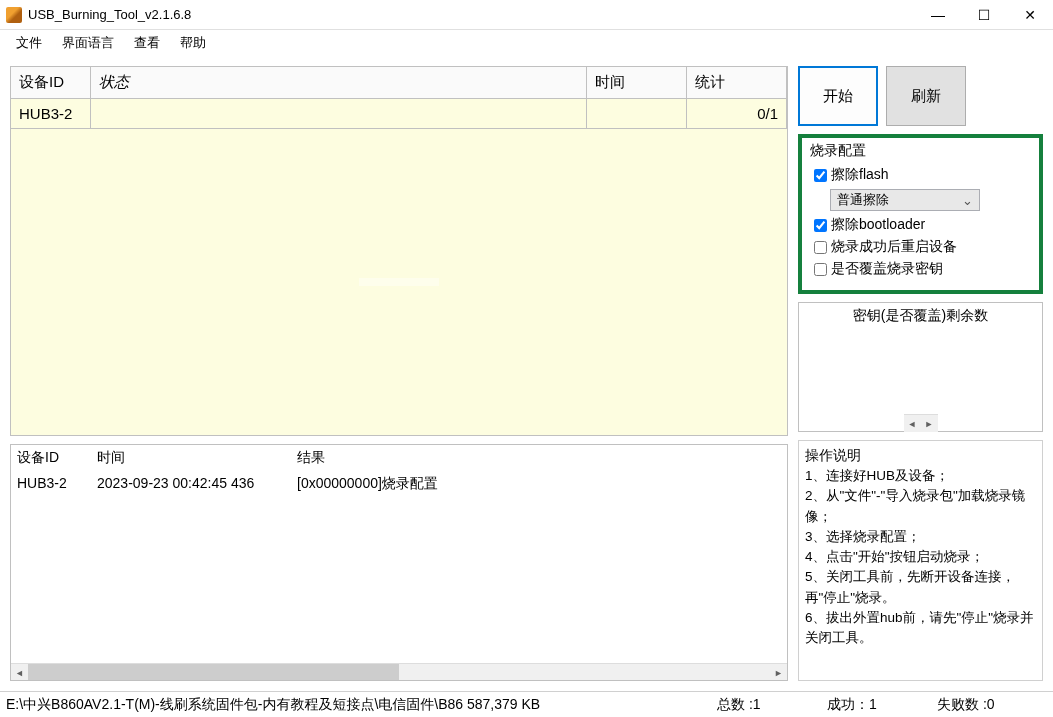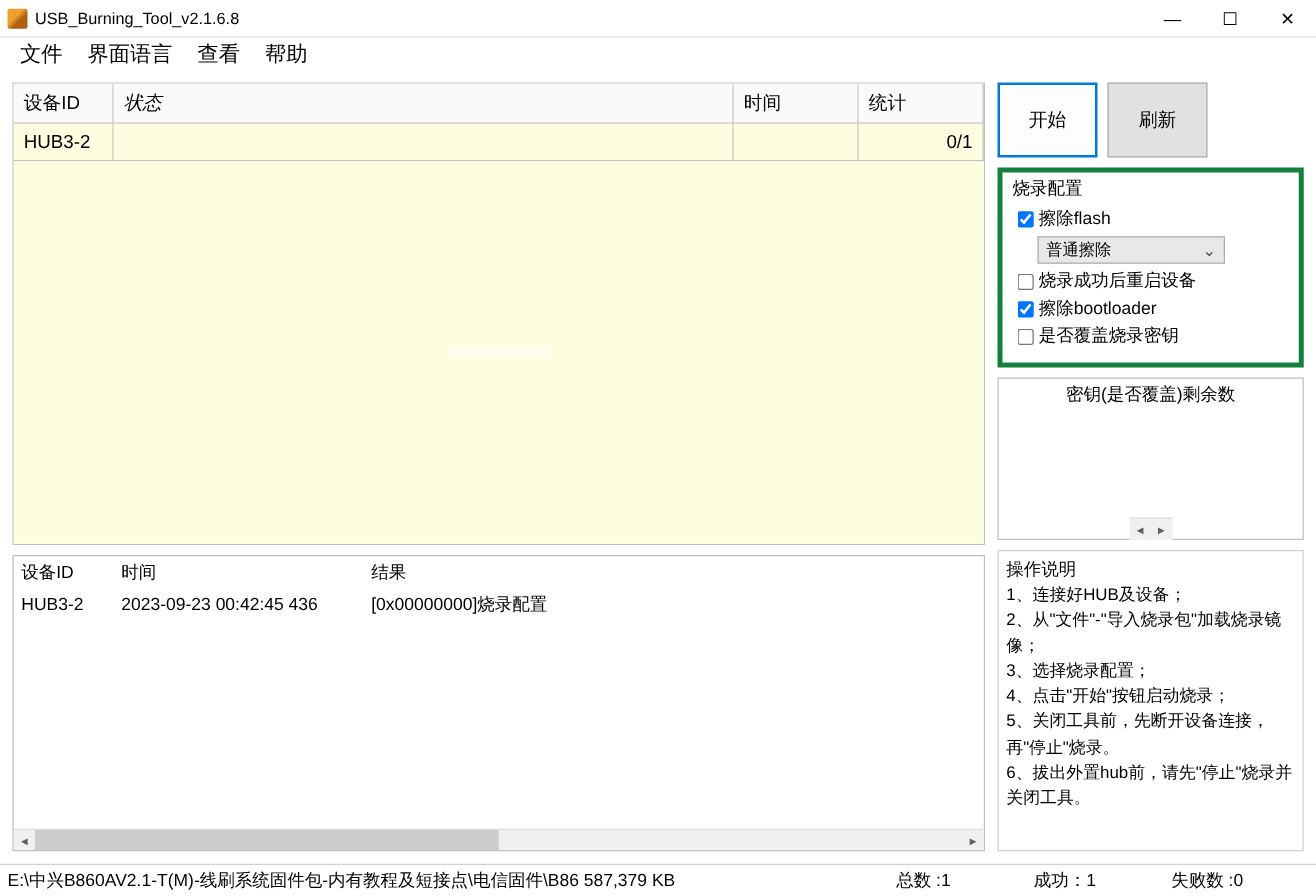--- a/index.html
+++ b/index.html
@@ -35,21 +35,21 @@
       display: flex; align-items: center; justify-content: center;
       font-size: 14px; color: #000;
     }
     
     
     .menubar {
       height: 26px;
       display: flex;
       align-items: center;
       padding: 0 6px;
-      font-size: 17px;
+      font-size: 13px;
     }
     .menubar .menuitem { padding: 3px 10px; cursor: pointer; }
     
     
     .main {
       flex: 1;
       display: flex;
       padding: 10px;
       gap: 10px;
       min-height: 0;
@@ -310,26 +310,26 @@
     <div class="groupbox">
       <div class="gb-title">烧录配置</div>
       <div class="cb-row">
         <input type="checkbox" checked="" style="">
         <span>擦除flash</span>
       </div>
       <div class="dropdown">
         <span>普通擦除</span>
       </div>
       <div class="cb-row">
+        <input type="checkbox" checked="" style="">
+        <span>擦除bootloader</span>
+      </div>
+      <div class="cb-row">
         <input type="checkbox" style="">
         <span>烧录成功后重启设备</span>
-      </div>
-      <div class="cb-row">
-        <input type="checkbox" checked="" style="">
-        <span>擦除bootloader</span>
       </div>
       <div class="cb-row">
         <input type="checkbox" style="">
         <span>是否覆盖烧录密钥</span>
       </div>
     </div>
 
     <div class="keys-box">
       <div class="kb-header">
         <div class="kh1">密钥(是否覆盖)</div>

